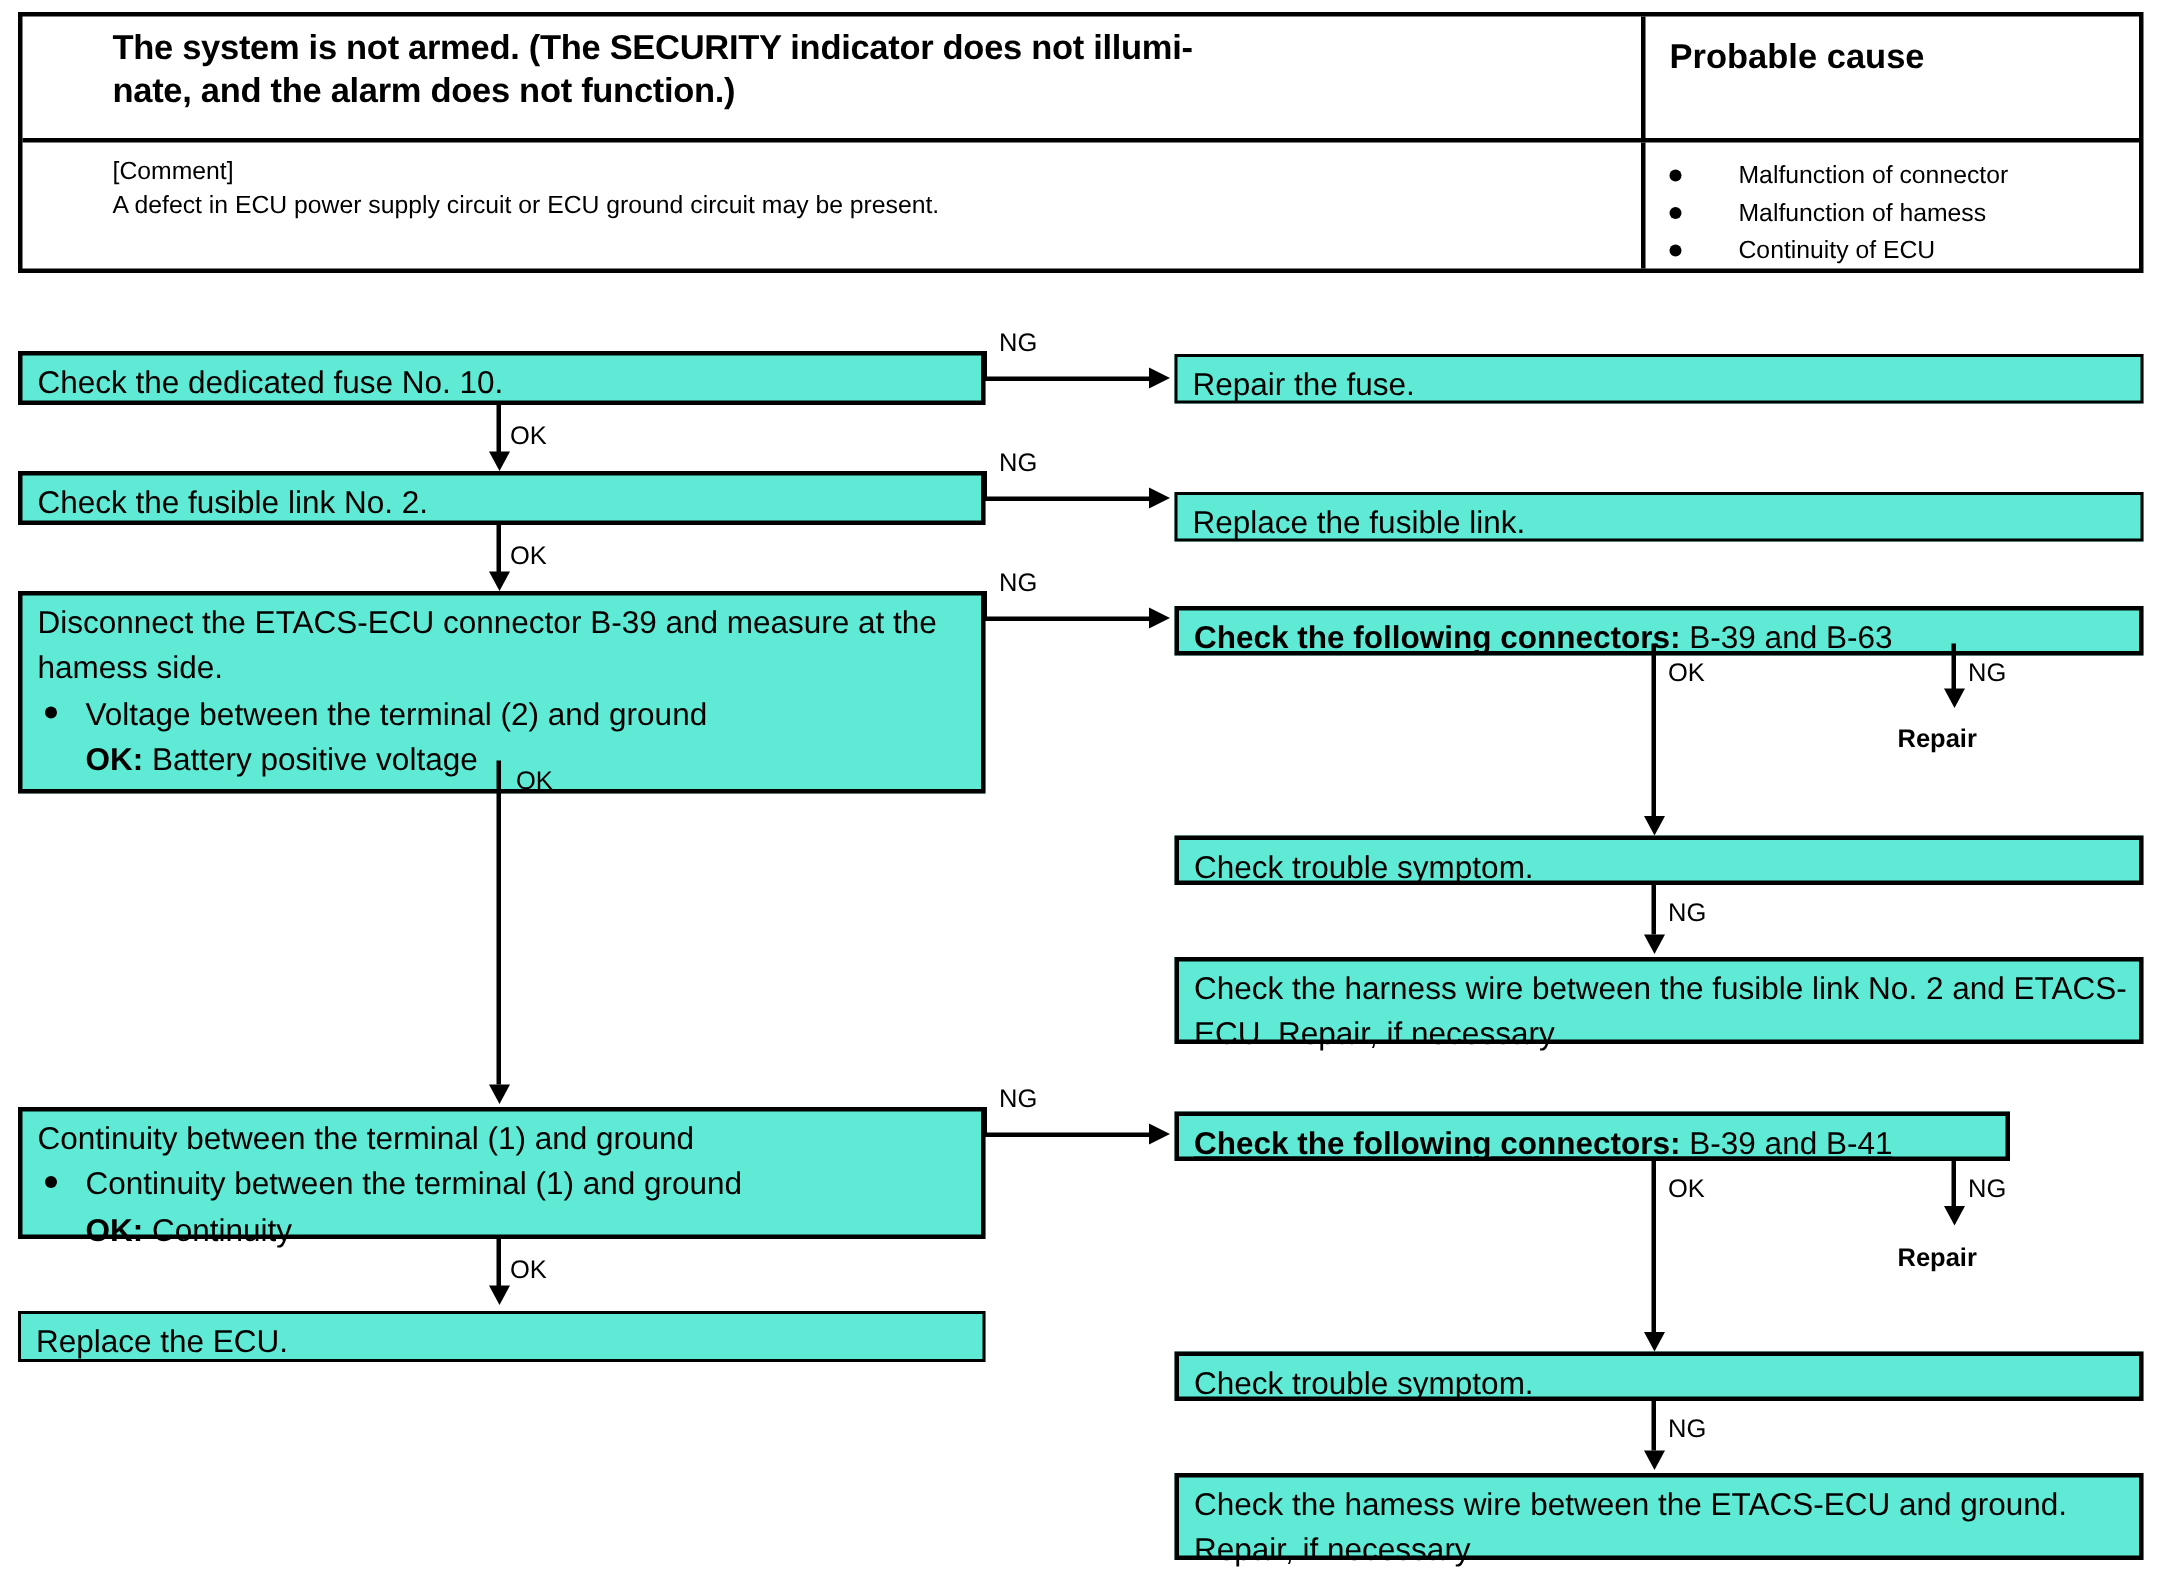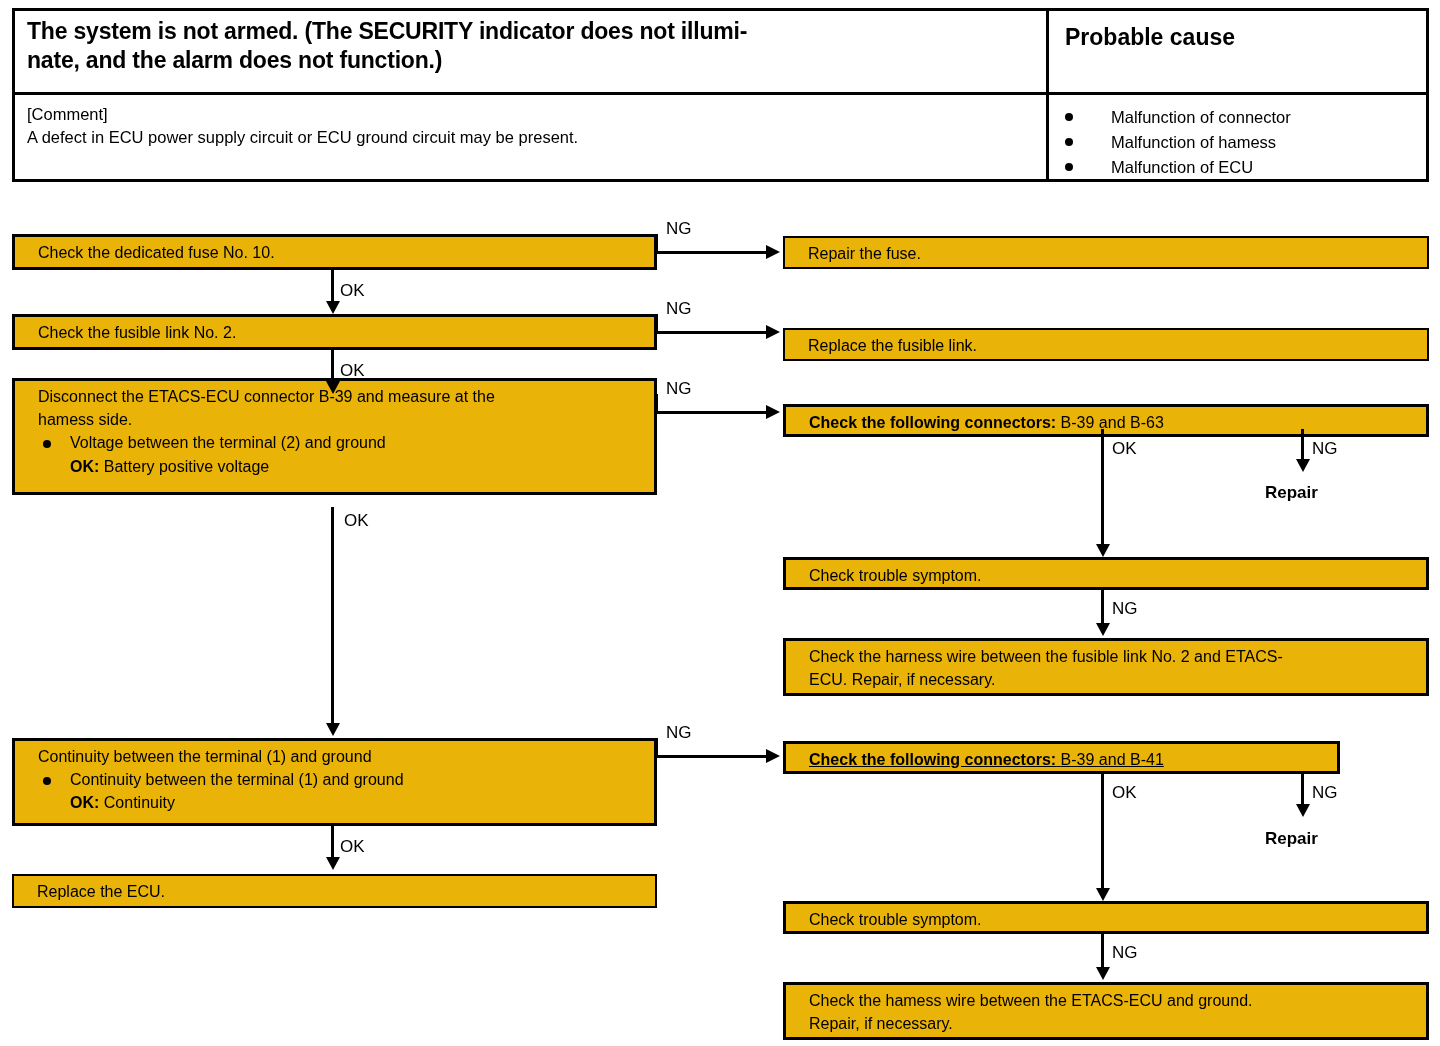--- a/index.html
+++ b/index.html
@@ -32,20 +32,21 @@
   .sym-row {
     display: flex;
     box-sizing: border-box;
   }
   .sym-row.top { height: 81px; }
   .sym-row.bottom { height: 87px; border-top: 3px solid #000; }
   .sym-cell-left {
     width: 1031px;
     box-sizing: border-box;
     padding: 6px 10px 0 12px;
+    margin-left: 48px;
   }
   .sym-cell-right {
     flex: 1;
     box-sizing: border-box;
     border-left: 3px solid #000;
     padding: 6px 10px 0 16px;
   }
   .sym-title {
     font-size: 23px;
     font-weight: bold;
@@ -83,24 +84,24 @@
     border-radius: 50%;
     background: #000;
     top: 8px;
   }
 
   
   .fbox {
     position: absolute;
     box-sizing: border-box;
     border: 3px solid #000;
-    background: #eab308;
-    font-size: 16px;
+    background: #5eead4;
+    font-size: 21px;
     line-height: 1.45;
-    padding: 4px 6px 4px 23px;
+    padding: 4px 6px 4px 10px;
   }
   .fbox.thin { border-width: 2px; }
   .fbox .b { font-weight: bold; }
   .fbox ul {
     list-style: none;
     margin: 0;
     padding: 0;
   }
   .fbox li {
     position: relative;
@@ -179,35 +180,35 @@
       <div class="sym-cell-left">
         <div class="comment-block">
           <div>[Comment]</div>
           <div>A defect in ECU power supply circuit or ECU ground circuit may be present.</div>
         </div>
       </div>
       <div class="sym-cell-right">
         <ul class="cause-list">
           <li><span class="bullet"></span><span>Malfunction of connector</span></li>
           <li><span class="bullet"></span><span>Malfunction of hamess</span></li>
-          <li><span class="bullet"></span><span>Malfunction of ECU</span></li>
+          <li><span class="bullet"></span><span>Continuity of ECU</span></li>
         </ul>
       </div>
     </div>
   </div>
 
   <div class="fbox" style="left:12px; top:234px; width:645px; height:36px;">
     <span>Check the dedicated fuse No. 10.</span>
   </div>
 
   <div class="fbox" style="left:12px; top:314px; width:645px; height:36px;">
     <span>Check the fusible link No. 2.</span>
   </div>
 
-  <div class="fbox" style="left:12px; top:378px; width:645px; height:117px;">
+  <div class="fbox" style="left:12px; top:394px; width:645px; height:135px;">
     <div>Disconnect the ETACS-ECU connector B-39 and measure at the</div>
     <div>hamess side.</div>
     <ul>
       <li><span class="bullet"></span><span>Voltage between the terminal (2) and ground</span></li>
     </ul>
     <div class="sub-ok">
       <span>OK:</span>
       <span class="val">Battery positive voltage</span>
     </div>
   </div>

